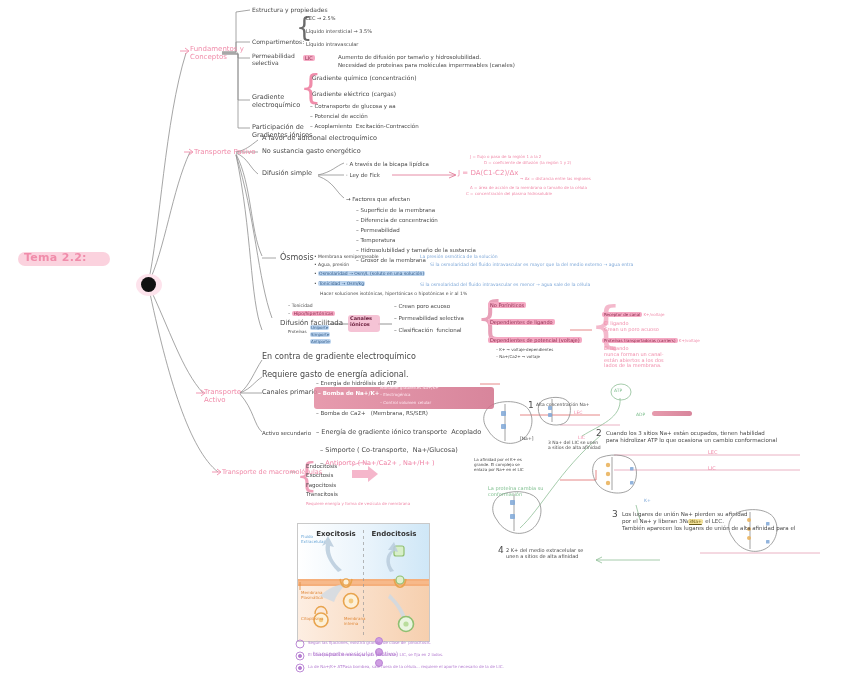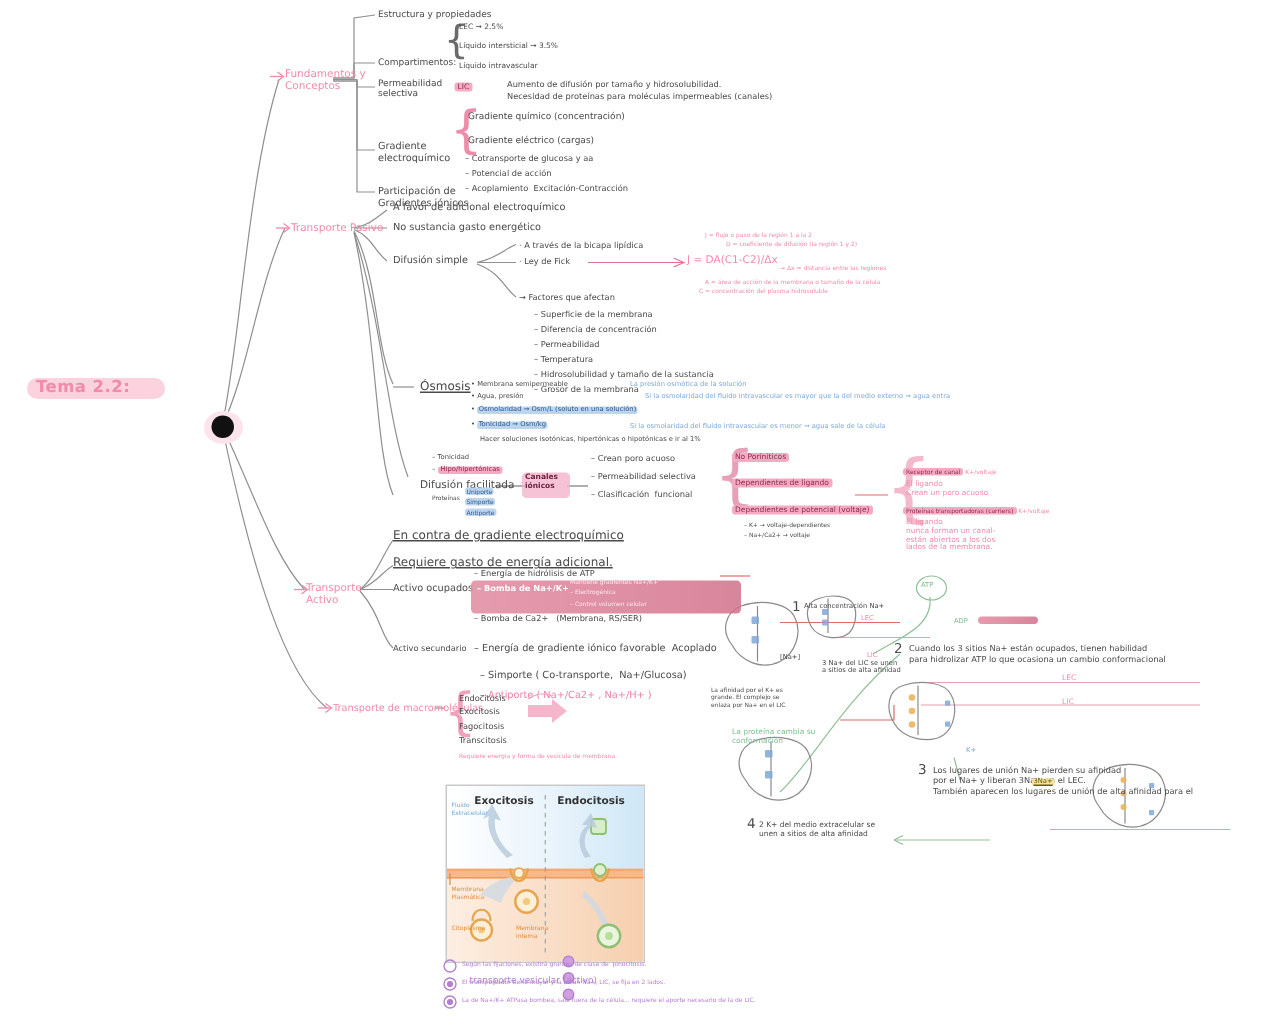--- a/index.html
+++ b/index.html
@@ -14,21 +14,21 @@
   .blu{color:#7fa8d8;}
   .grn{color:#7fbf8f;}
   .pur{color:#b57ed1;}
   .t4{font-size:4px;}
   .t45{font-size:4.5px;}
   .t5{font-size:5px;}
   .t55{font-size:5.5px;}
   .t6{font-size:6px;}
   .t65{font-size:6.5px;}
   .t7{font-size:7px;}
-  .t8{font-size:8px;text-decoration:underline;}
+  .t8{font-size:8px;}
   .t9{font-size:9px;}
   .t10{font-size:10px;}
   .t11{font-size:11px;}
   .title-hi{position:absolute;background:#fbd2de;border-radius:7px;}
   .hl-pink{background:#f5aac4;color:#8d2a4c;border-radius:2px;padding:0 2px;}
   .hl-blue{background:#bcd4ee;color:#2f5a88;border-radius:2px;padding:0 1px;}
   .hl-yel{background:#f5e39a;color:#6a5a14;border-radius:2px;padding:0 1px;}
   .hl-band{position:absolute;background:linear-gradient(90deg,#e2899f,#d1708a);border-radius:3px;opacity:.85;}
   .hl-band2{position:absolute;background:#f3b4cb;border-radius:3px;opacity:.8;}
   .node-dot{position:absolute;width:15px;height:15px;border-radius:50%;background:#111;}
@@ -255,32 +255,32 @@
   <div class="hw blk t4" style="left:288px;top:330px;">Proteínas</div>
   <div class="hw t4" style="left:310px;top:326px;"><span class="hl-blue">Uniporte</span></div>
   <div class="hw t4" style="left:310px;top:333px;"><span class="hl-blue">Simporte</span></div>
   <div class="hw t4" style="left:310px;top:340px;"><span class="hl-blue">Antiporte</span></div>
 
   <div class="hw pink t7" style="left:204px;top:388px;line-height:1.2;">Transporte
 Activo</div>
 
   <div class="hw blk t8" style="left:262px;top:352px;">En contra de gradiente electroquímico</div>
   <div class="hw blk t8" style="left:262px;top:370px;">Requiere gasto de energía adicional.</div>
-  <div class="hw blk t65" style="left:262px;top:389px;">Activo ocupados</div>
+  <div class="hw blk t65" style="left:262px;top:389px;">Canales primario</div>
 
   <div class="hw blk t55" style="left:316px;top:380px;">– <span>Energía de hidrólisis de ATP</span></div>
   <div class="hl-band" style="left:314px;top:387px;width:180px;height:22px;"></div>
   <div class="hw t55" style="left:318px;top:390px;color:#fff;font-weight:bold;">– <span>Bomba de Na+/K+</span></div>
   <div class="hw t4" style="left:380px;top:386px;color:#ffe6ef;">Mantiene gradientes Na+/K+</div>
   <div class="hw t4" style="left:380px;top:393px;color:#ffe6ef;">– <span>Electrogénica</span></div>
   <div class="hw t4" style="left:380px;top:401px;color:#ffe6ef;">– <span>Control volumen celular</span></div>
   <div class="hw blk t55" style="left:316px;top:410px;">– <span>Bomba de Ca2+   (Membrana, RS/SER)</span></div>
 
   <div class="hw blk t55" style="left:262px;top:430px;">Activo secundario</div>
-  <div class="hw blk t65" style="left:316px;top:429px;">– <span>Energía de gradiente iónico favorable  Acoplado</span></div>
+  <div class="hw blk t65" style="left:316px;top:429px;">– <span>Energía de gradiente iónico transporte  Acoplado</span></div>
   <div class="hw blk t65" style="left:320px;top:447px;">– <span>Simporte ( Co-transporte,  Na+/Glucosa)</span></div>
   <div class="hw blk t65" style="left:320px;top:460px;">– <span class="pink2">Antiporte ( Na+/Ca2+ , Na+/H+ )</span></div>
 
   <div class="hw pink t65" style="left:222px;top:469px;">Transporte de macromoléculas</div>
   <div class="brace" style="left:296px;top:458px;font-size:34px;color:#f0a0ba;">{</div>
   <div class="hw blk t55" style="left:306px;top:463px;">Endocitosis</div>
   <div class="hw blk t55" style="left:306px;top:472px;">Exocitosis</div>
   <div class="hw blk t55" style="left:306px;top:482px;">Fagocitosis</div>
   <div class="hw blk t55" style="left:306px;top:491px;">Transcitosis</div>
   <div class="hw pink t4" style="left:306px;top:502px;">Requiere energía y forma de vesícula de membrana</div>

